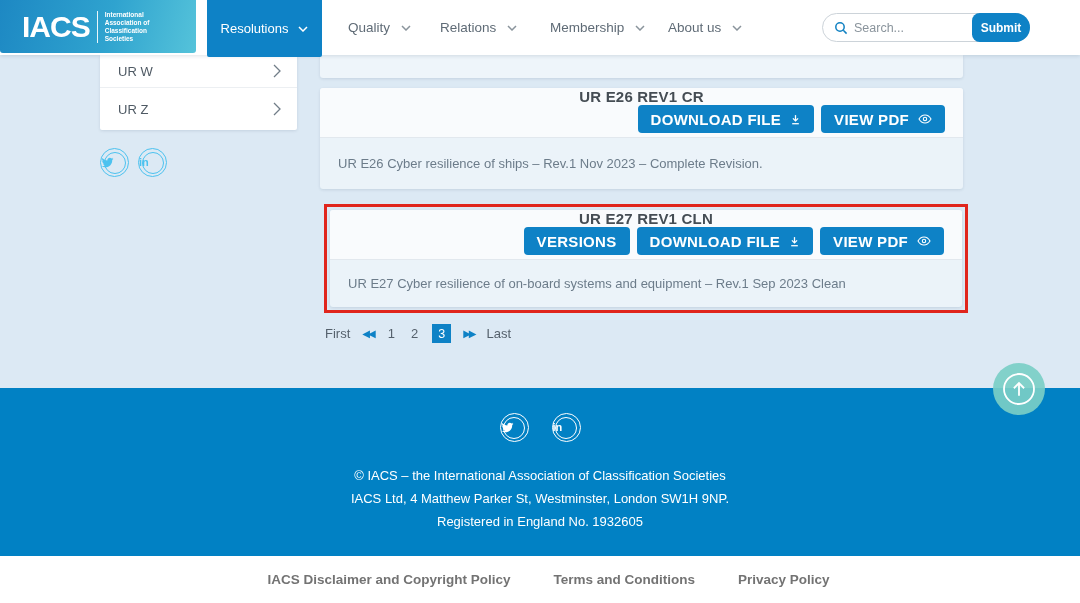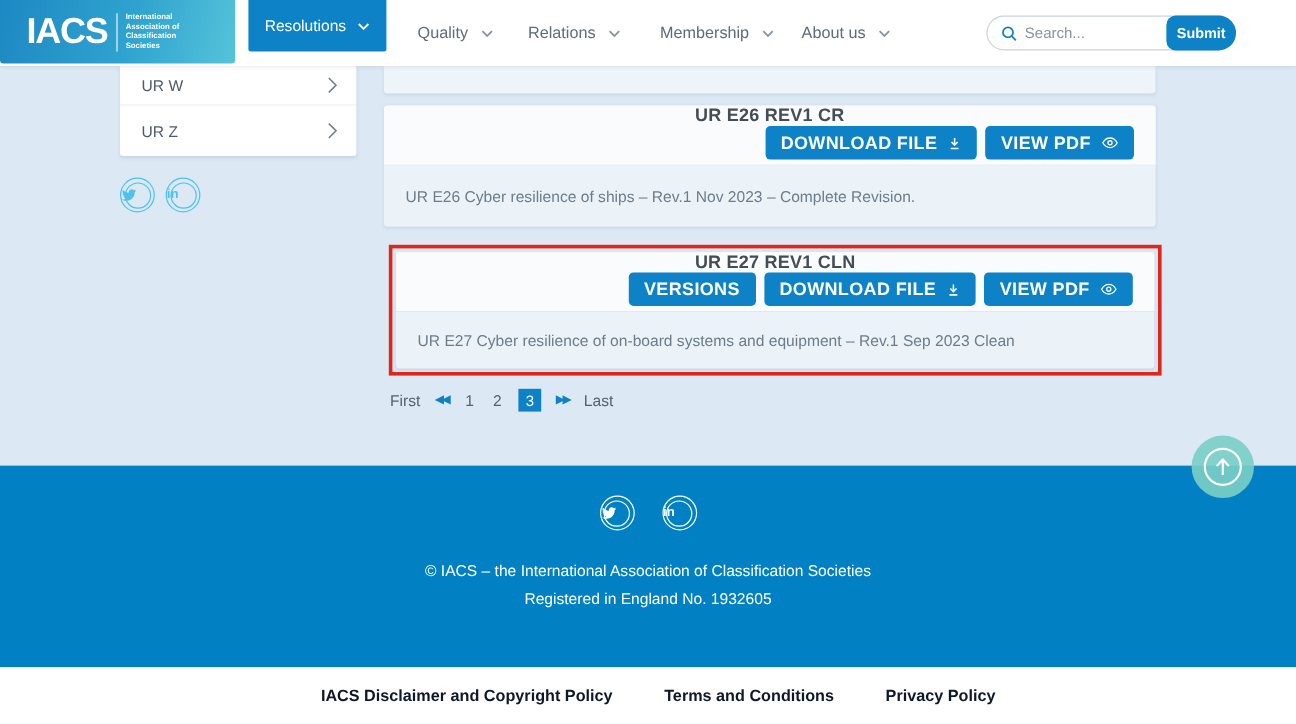--- a/index.html
+++ b/index.html
@@ -14,21 +14,21 @@
             box-shadow:0 1px 4px rgba(20,50,80,.14); z-index:30; }
   .logo { position:absolute; left:0; top:0; width:196px; height:53px;
           background:linear-gradient(105deg,#1d88c3 0%, #2fa3cf 55%, #55c3da 100%);
           display:flex; align-items:center; padding-left:22px; border-radius:0 0 3px 3px; }
   .logo-acronym { color:#fff; font-size:30px; font-weight:bold; letter-spacing:-1px; line-height:1; }
   .logo-tagline { margin-left:7px; padding-left:7px; border-left:1px solid rgba(255,255,255,.9);
                   color:#fff; font-size:6.5px; line-height:8px; font-weight:bold; }
   .nav-item { position:absolute; top:0; height:55px; display:flex; align-items:center; gap:11px;
               font-size:13.5px; color:#5f6b76; cursor:pointer; }
   .nav-item .chev { display:flex; color:#8a949c; }
-  .nav-active { position:absolute; left:207px; top:0; width:115px; height:43px; background:#0e82c6;
+  .nav-active { position:absolute; left:207px; top:0; width:115px; height:57px; background:#0e82c6;
                 display:flex; align-items:center; justify-content:center; gap:10px; color:#fff;
                 font-size:13px; border-radius:0 0 2px 2px; cursor:pointer; }
   .nav-active .chev { color:#fff; display:flex; }
   .nav-quality    { left:348px; }
   .nav-relations  { left:440px; }
   .nav-membership { left:550px; }
   .nav-aboutus    { left:668px; }
 
   .search-wrap { position:absolute; left:822px; top:13px; width:208px; height:29px;
                  background:#fff; border:1px solid #ccd3d9; border-radius:15px; display:flex; align-items:center; }
@@ -93,21 +93,21 @@
                 cursor:pointer; z-index:25; }
 
   
   .footer { position:absolute; left:0; top:388px; width:1080px; height:168px; background:#0181c4; }
   .footer-social { display:flex; justify-content:center; gap:23px; padding-top:25px; }
   .footer-text { margin-top:22px; text-align:center; color:#fff; font-size:13px; line-height:23px; }
 
   
   .bottom-strip { position:absolute; left:0; top:556px; width:1080px; height:47px; background:#fff;
                   display:flex; align-items:center; justify-content:center; gap:26px; }
-  .bottom-link { color:#0f172a; font-size:13.5px; font-weight:bold; cursor:pointer; text-decoration:none;padding-left:17px; }
+  .bottom-link { color:#737373; font-size:13.5px; font-weight:bold; cursor:pointer; text-decoration:none;padding-left:17px; }
 
   svg { display:block; }
 </style>
 </head>
 <body>
 
 <div id="app">
 
   <div class="content-bg"></div>
 
@@ -298,20 +298,21 @@
         <svg width="13" height="13" viewBox="0 0 24 24" fill="currentColor">
             <path d="M23 5.1c-.8.4-1.7.6-2.6.8.9-.6 1.6-1.5 2-2.5-.9.5-1.9.9-2.9 1.1-.8-.9-2-1.5-3.3-1.5-2.5 0-4.5 2-4.5 4.5 0 .4 0 .7.1 1-3.7-.2-7-2-9.2-4.7-.4.7-.6 1.5-.6 2.3 0 1.6.8 2.9 2 3.7-.7 0-1.4-.2-2-.5v.1c0 2.2 1.5 4 3.6 4.4-.4.1-.8.2-1.2.2-.3 0-.6 0-.8-.1.6 1.8 2.2 3.1 4.2 3.1-1.5 1.2-3.5 1.9-5.6 1.9H1c2 1.3 4.4 2 6.9 2 8.3 0 12.8-6.9 12.8-12.8v-.6c.9-.6 1.6-1.4 2.3-2.4z"></path>
           </svg>
       </div>
       <div class="ring-icon ring-white">
         <span class="in-glyph">in</span>
       </div>
     </div>
     <div class="footer-text">
       <div>© IACS – the International Association of Classification Societies</div>
+      <div>IACS Ltd, 4 Matthew Parker St, Westminster, London SW1H 9NP.</div>
       <div>Registered in England No. 1932605</div>
     </div>
   </div>
 
   <div class="bottom-strip">
     <a class="bottom-link">IACS Disclaimer and Copyright Policy</a>
     <a class="bottom-link">Terms and Conditions</a>
     <a class="bottom-link">Privacy Policy</a>
   </div>
 

